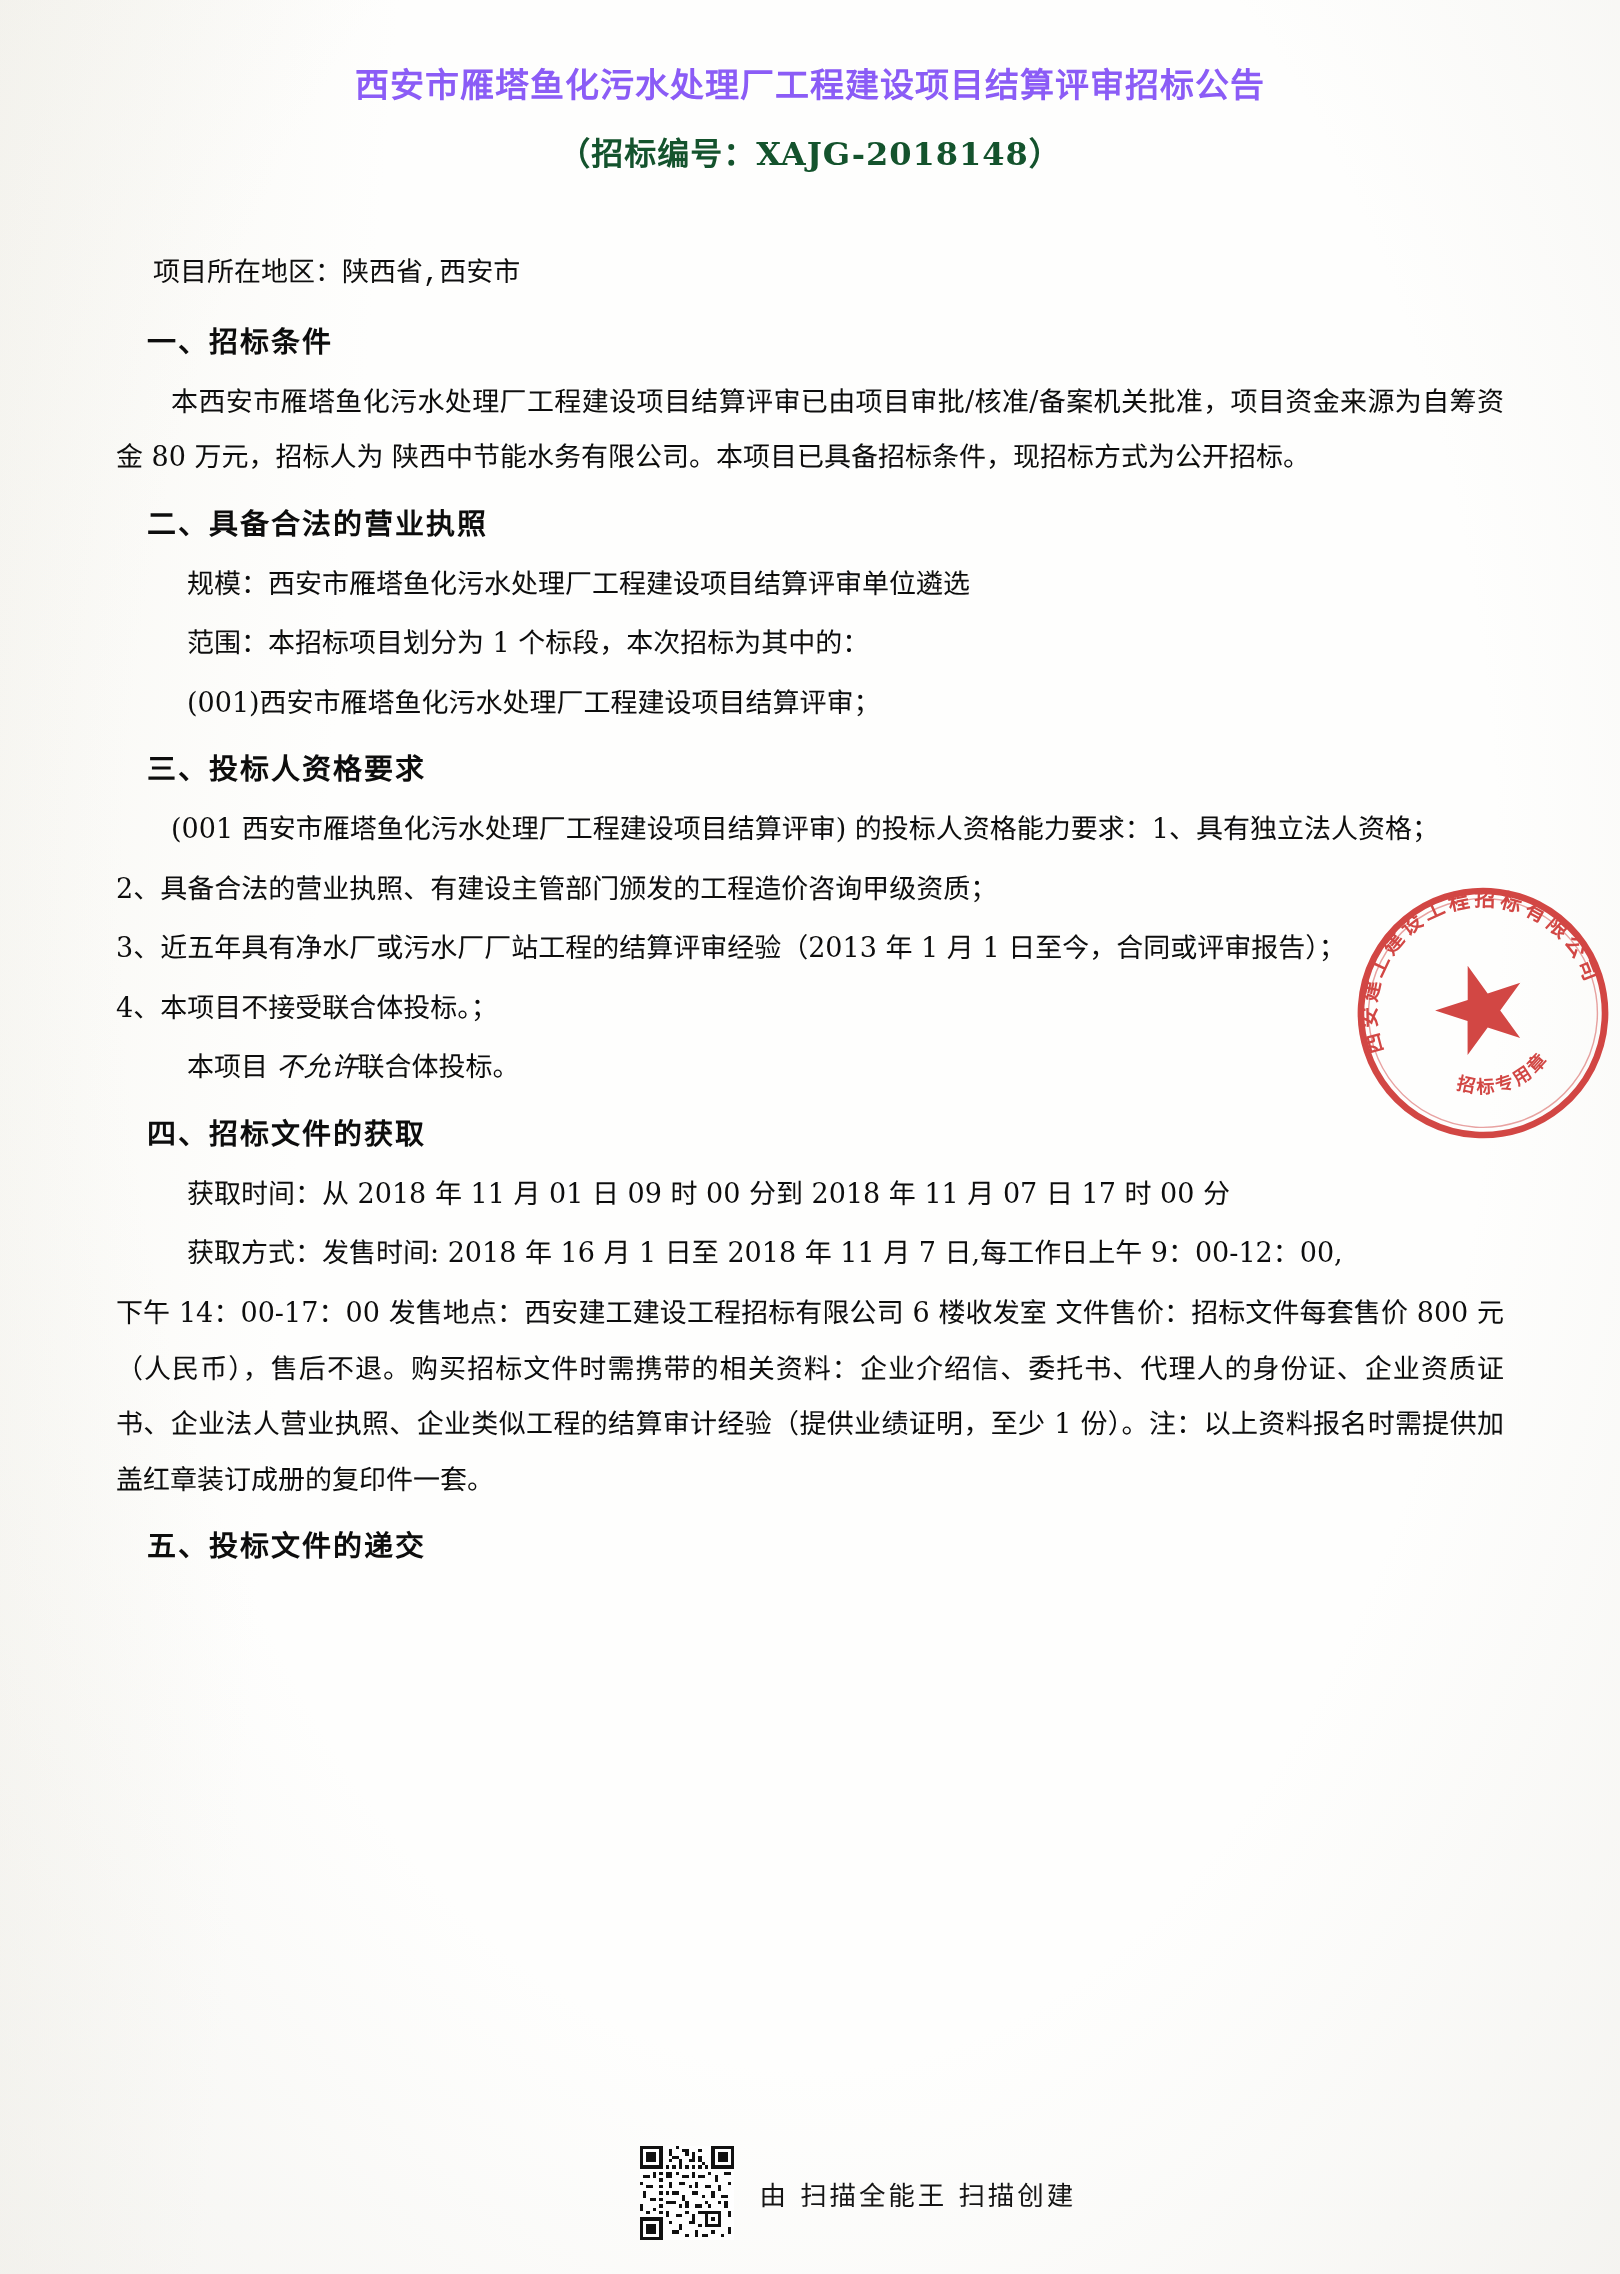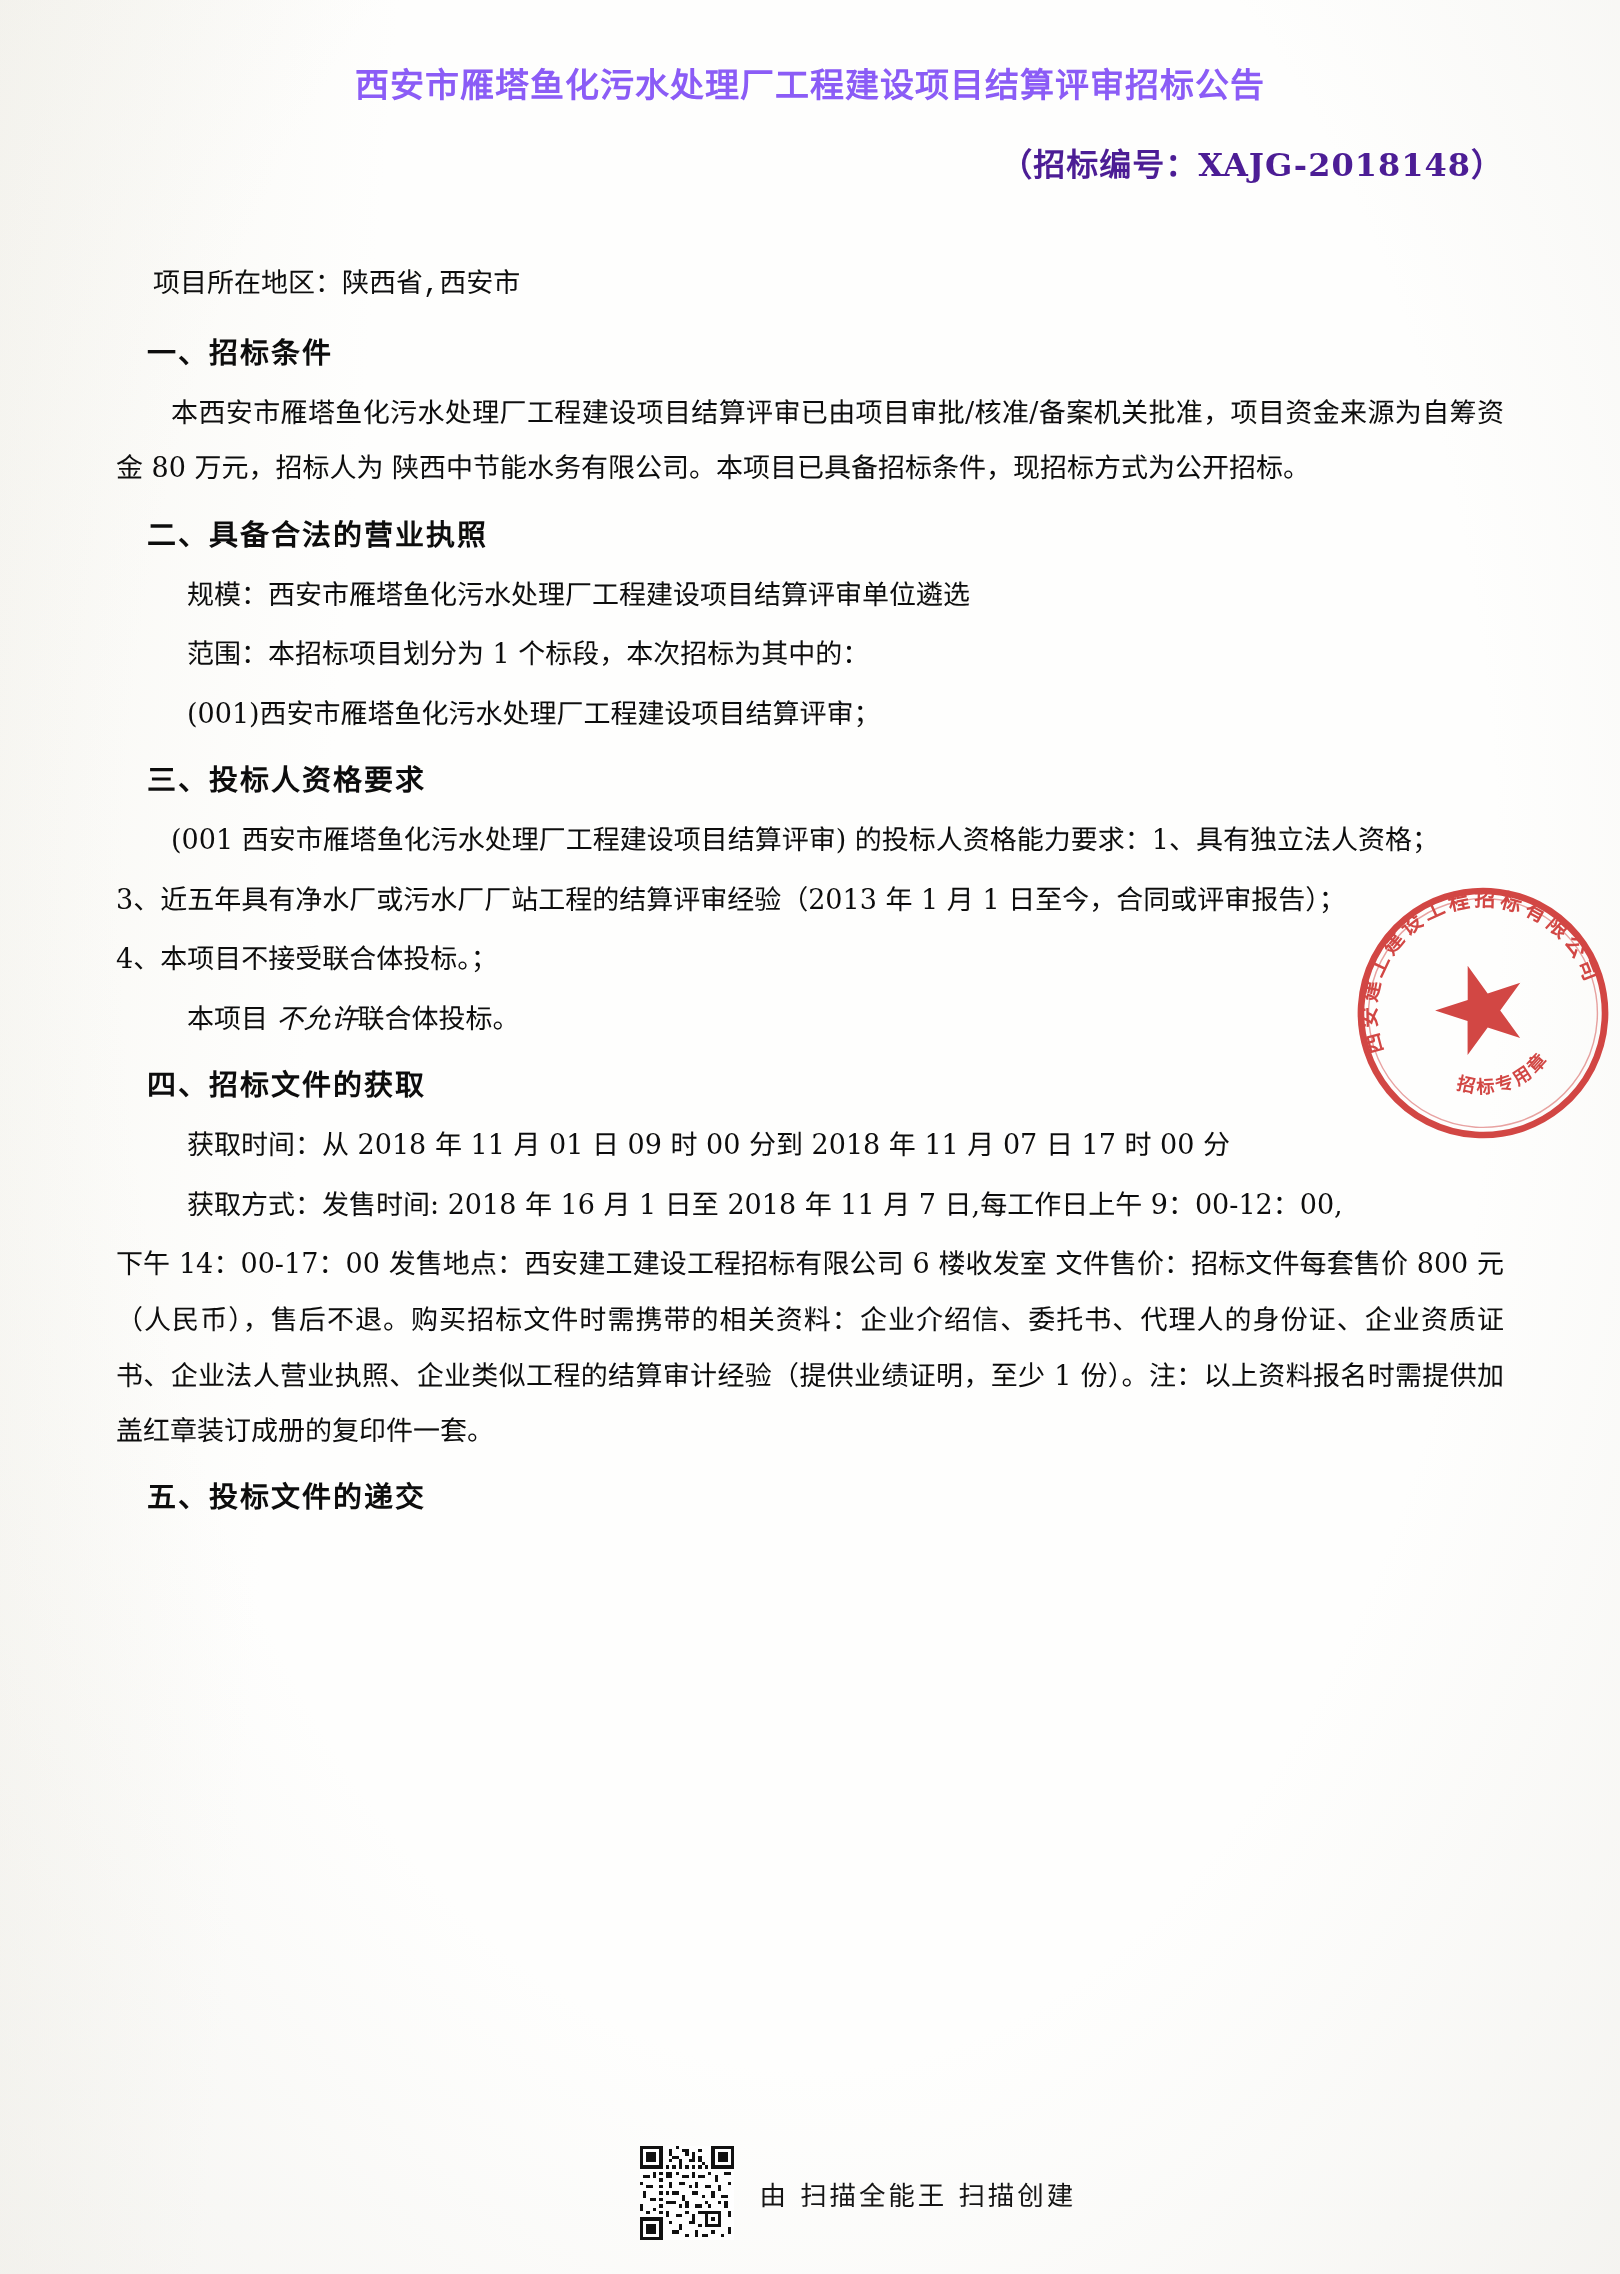--- a/index.html
+++ b/index.html
@@ -37,27 +37,27 @@
     text-align: center;
     font-family: "DejaVu Serif", "Liberation Serif", serif;
     font-weight: 700;
     font-size: 34px;
     letter-spacing: 1px;
     margin-top: 61px;
     line-height: 1.45;
     color: #8b5cf6;
   }
   .doc-subtitle {
-    text-align: right;
+    text-align: center;
     font-family: "DejaVu Serif", "Liberation Serif", serif;
     font-weight: 700;
     font-size: 32px;
     letter-spacing: 1px;
-    margin-top: 29px;
-    color: #4c1d95;
+    margin-top: 18px;
+    color: #14532d;
   }
 
   
   .body-wrap {
     margin-top: 73px;
     font-size: 27px;
     line-height: 2.06;
   }
   .lead-line {
     margin-left: 37px;
@@ -144,20 +144,21 @@
       <h2 class="section">一、招标条件</h2>
       <p class="para">本西安市雁塔鱼化污水处理厂工程建设项目结算评审已由项目审批/核准/备案机关批准，项目资金来源为自筹资金 80 万元，招标人为 陕西中节能水务有限公司。本项目已具备招标条件，现招标方式为公开招标。</p>
 
       <h2 class="section">二、具备合法的营业执照</h2>
       <p class="sub">规模：西安市雁塔鱼化污水处理厂工程建设项目结算评审单位遴选</p>
       <p class="sub">范围：本招标项目划分为 1 个标段，本次招标为其中的：</p>
       <p class="sub">(001)西安市雁塔鱼化污水处理厂工程建设项目结算评审；</p>
 
       <h2 class="section">三、投标人资格要求</h2>
       <p class="para">(001 西安市雁塔鱼化污水处理厂工程建设项目结算评审) 的投标人资格能力要求：1、具有独立法人资格；</p>
+      <p class="item">2、具备合法的营业执照、有建设主管部门颁发的工程造价咨询甲级资质；</p>
       <p class="item">3、近五年具有净水厂或污水厂厂站工程的结算评审经验（2013 年 1 月 1 日至今，合同或评审报告）；</p>
       <p class="item">4、本项目不接受联合体投标。；</p>
       <p class="sub"><span>本项目 </span><span class="ital">不允许</span><span>联合体投标。</span></p>
 
       <h2 class="section">四、招标文件的获取</h2>
       <p class="sub">获取时间：从 2018 年 11 月 01 日  09 时 00 分到 2018 年 11 月 07 日  17 时 00 分</p>
       <p class="sub">获取方式：发售时间: 2018 年 16 月 1 日至 2018 年 11 月 7 日,每工作日上午 9：00-12：00,</p>
       <p class="item">下午 14：00-17：00      发售地点：西安建工建设工程招标有限公司 6 楼收发室    文件售价：招标文件每套售价 800 元（人民币），售后不退。购买招标文件时需携带的相关资料：企业介绍信、委托书、代理人的身份证、企业资质证书、企业法人营业执照、企业类似工程的结算审计经验（提供业绩证明，至少 1 份）。注：以上资料报名时需提供加盖红章装订成册的复印件一套。</p>
 
       <h2 class="section">五、投标文件的递交</h2>

